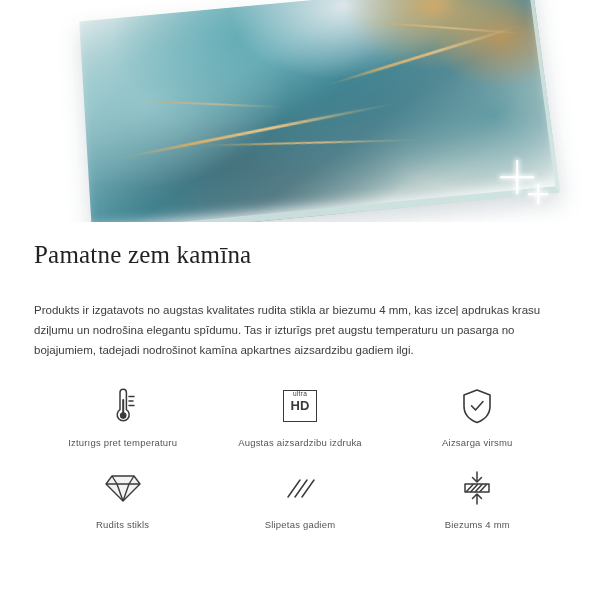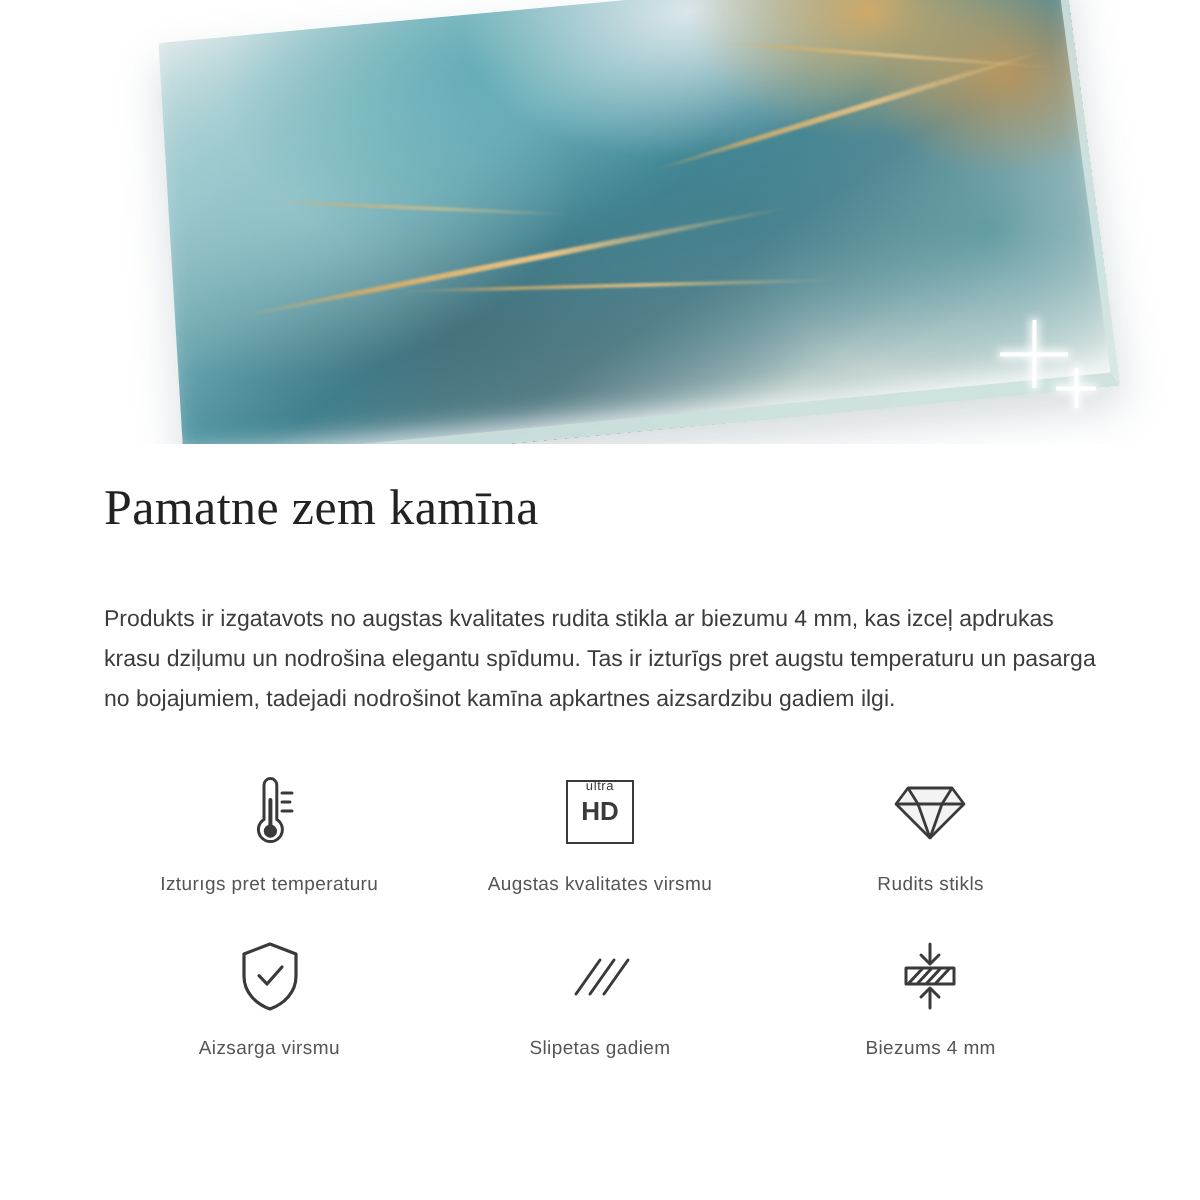--- a/index.html
+++ b/index.html
@@ -88,21 +88,21 @@
     left: 50%; top: 50%;
   }
   .sparkle::before { width: 34px; height: 1.6px; transform: translate(-50%,-50%); box-shadow: 0 0 5px 1px #fff; }
   .sparkle::after  { width: 1.6px; height: 34px; transform: translate(-50%,-50%); box-shadow: 0 0 5px 1px #fff; }
   .sp1 { left: 500px; top: 160px; }
   .sp2 { left: 528px; top: 184px; width: 20px; height: 20px; }
   .sp2::before { width: 20px; }
   .sp2::after { height: 20px; }
 
   
-  .content { padding: 0 52px; }
+  .content { padding: 0 34px; }
   .title {
     font-family: "Liberation Serif", serif;
     font-size: 25px;
     line-height: 33px;
     color: #222222;
     font-weight: 400;
     margin-top: 16px;
     letter-spacing: 0.2px;
   }
   .desc {
@@ -190,43 +190,43 @@
         <div class="feature-label">Izturıgs pret temperaturu</div>
       </div>
 
       <div class="feature">
         <div class="feature-icon">
           <div class="hd-badge">
             <span class="hd-small">ultra</span>
             <span class="hd-big">HD</span>
           </div>
         </div>
-        <div class="feature-label">Augstas kvalitates virsmu</div>
+        <div class="feature-label">Augstas aizsardzibu izdruka</div>
+      </div>
+
+      <div class="feature">
+        <div class="feature-icon">
+          <svg width="34" height="40" viewBox="0 0 34 40" fill="none" stroke="#3a3a3a" stroke-width="1.6" stroke-linecap="round" stroke-linejoin="round">
+            <path d="M17 4 L30 9 V20 C30 28.5 23.8 34 17 36.5 C10.2 34 4 28.5 4 20 V9 Z"></path>
+            <path d="M11.5 19.8 L15.5 24 L23 15.5"></path>
+          </svg>
+        </div>
+        <div class="feature-label">Aizsarga virsmu</div>
       </div>
 
       <div class="feature">
         <div class="feature-icon">
           <svg width="38" height="34" viewBox="0 0 38 34" fill="none" stroke="#3a3a3a" stroke-width="1.4" stroke-linejoin="round">
             <path d="M8 5 H30 L36 13 L19 30 L2 13 Z" fill="#3a3a3a" fill-opacity="0.06"></path>
             <path d="M2 13 H36"></path>
             <path d="M8 5 L13 13 L19 30"></path>
             <path d="M30 5 L25 13 L19 30"></path>
           </svg>
         </div>
         <div class="feature-label">Rudits stikls</div>
-      </div>
-
-      <div class="feature">
-        <div class="feature-icon">
-          <svg width="34" height="40" viewBox="0 0 34 40" fill="none" stroke="#3a3a3a" stroke-width="1.6" stroke-linecap="round" stroke-linejoin="round">
-            <path d="M17 4 L30 9 V20 C30 28.5 23.8 34 17 36.5 C10.2 34 4 28.5 4 20 V9 Z"></path>
-            <path d="M11.5 19.8 L15.5 24 L23 15.5"></path>
-          </svg>
-        </div>
-        <div class="feature-label">Aizsarga virsmu</div>
       </div>
 
       <div class="feature">
         <div class="feature-icon">
           <svg width="36" height="30" viewBox="0 0 36 30" fill="none" stroke="#3a3a3a" stroke-width="1.5" stroke-linecap="round">
             <line x1="6" y1="24" x2="18" y2="7"></line>
             <line x1="13" y1="24" x2="25" y2="7"></line>
             <line x1="20" y1="24" x2="32" y2="7"></line>
           </svg>
         </div>

